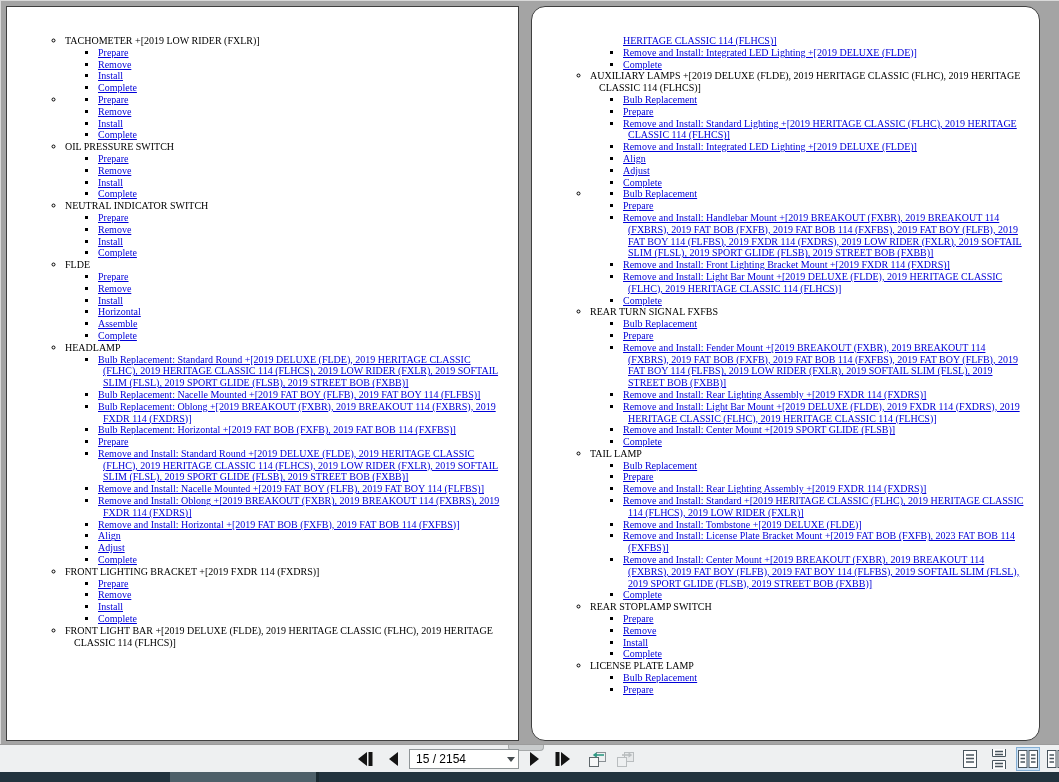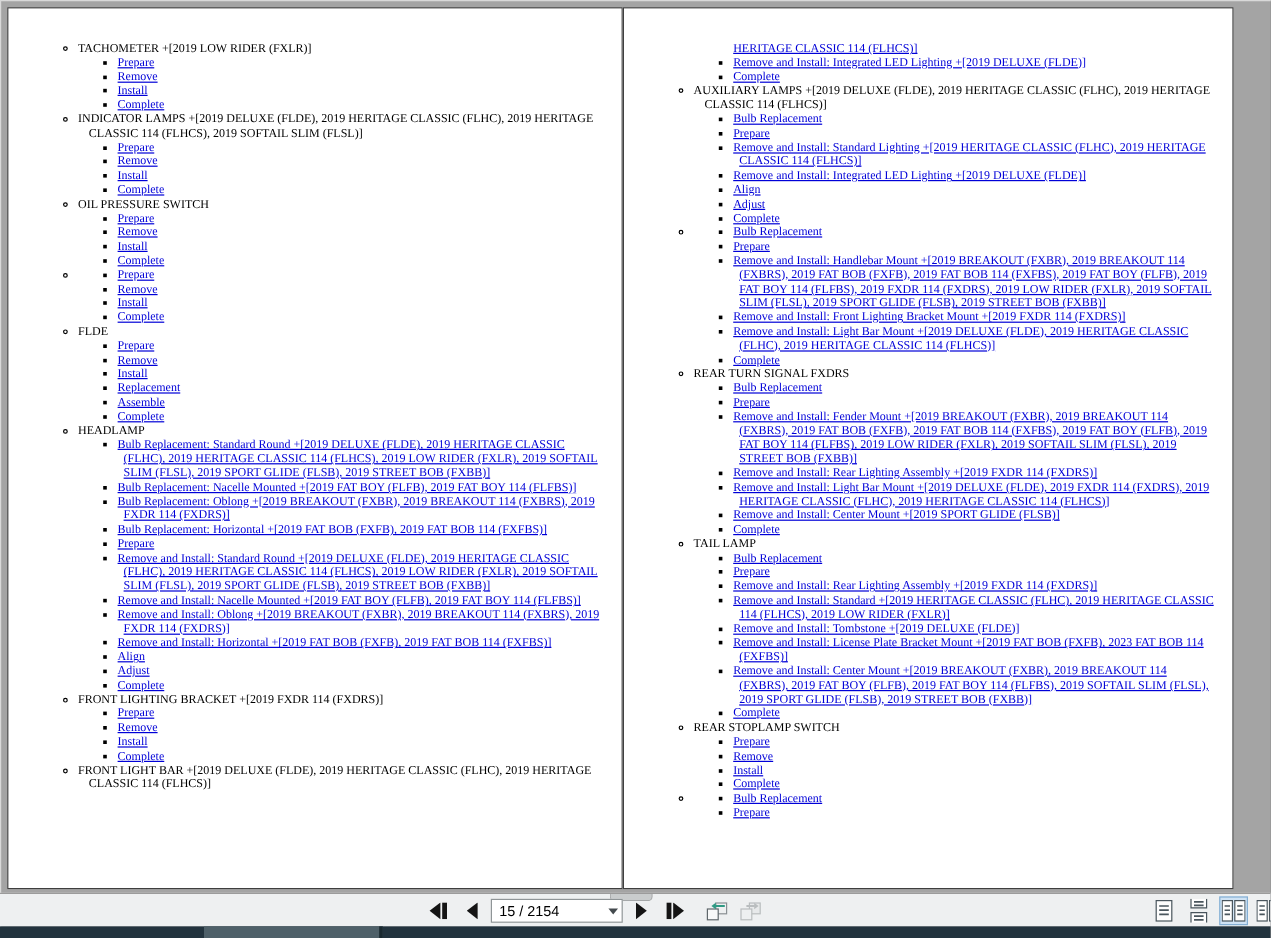--- a/index.html
+++ b/index.html
@@ -8,21 +8,21 @@
     background:#a4a4a4; font-family:"Liberation Sans",sans-serif;
     box-shadow: inset 1px 1px 0 #d9d9d9;
   }
   
   .page {
     position:absolute; top:6px; background:#ffffff;
     border:1px solid #3f3f3f; overflow:hidden;
     box-sizing:border-box;
   }
   .page-left  { left:6px;   width:513px; height:735px; }
-  .page-right { left:519px; width:509px; height:735px; }
+  .page-right { left:531px; width:509px; height:735px;border-radius:14px; }
 
   ul.toc {
     margin:0; padding:28px 12px 0 58px;
     list-style:circle;
     font-family:"Liberation Serif","DejaVu Serif",serif;
     font-size:10px; line-height:11.8px; color:#000;
   }
   ul.toc > li.sec { margin:0; }
   ul.toc > li.sec.no-title { list-style:none; }
   .sec-title { display:block; padding-left:9px; text-indent:-9px; }
@@ -111,21 +111,20 @@
             </li>
             <li>
               <a href="#">Install</a>
             </li>
             <li>
               <a href="#">Complete</a>
             </li>
           </ul>
         </li>
         <li class="sec">
-          <span class="sec-title">INDICATOR LAMPS +[2019 DELUXE (FLDE), 2019 HERITAGE CLASSIC (FLHC), 2019 HERITAGE CLASSIC 114 (FLHCS), 2019 SOFTAIL SLIM (FLSL)]</span>
           <ul class="links">
             <li>
               <a href="#">Prepare</a>
             </li>
             <li>
               <a href="#">Remove</a>
             </li>
             <li>
               <a href="#">Install</a>
             </li>
@@ -145,20 +144,21 @@
             </li>
             <li>
               <a href="#">Install</a>
             </li>
             <li>
               <a href="#">Complete</a>
             </li>
           </ul>
         </li>
         <li class="sec">
+          <span class="sec-title">NEUTRAL INDICATOR SWITCH</span>
           <ul class="links">
             <li>
               <a href="#">Prepare</a>
             </li>
             <li>
               <a href="#">Remove</a>
             </li>
             <li>
               <a href="#">Install</a>
             </li>
@@ -173,21 +173,21 @@
             <li>
               <a href="#">Prepare</a>
             </li>
             <li>
               <a href="#">Remove</a>
             </li>
             <li>
               <a href="#">Install</a>
             </li>
             <li>
-              <a href="#">Replacement</a>
+              <a href="#">Horizontal</a>
             </li>
             <li>
               <a href="#">Assemble</a>
             </li>
             <li>
               <a href="#">Complete</a>
             </li>
           </ul>
         </li>
         <li class="sec">
@@ -311,21 +311,21 @@
             </li>
             <li>
               <a href="#">Remove and Install: Light Bar Mount +[2019 DELUXE (FLDE), 2019 HERITAGE CLASSIC (FLHC), 2019 HERITAGE CLASSIC 114 (FLHCS)]</a>
             </li>
             <li>
               <a href="#">Complete</a>
             </li>
           </ul>
         </li>
         <li class="sec">
-          <span class="sec-title">REAR TURN SIGNAL FXDRS</span>
+          <span class="sec-title">REAR TURN SIGNAL FXFBS</span>
           <ul class="links">
             <li>
               <a href="#">Bulb Replacement</a>
             </li>
             <li>
               <a href="#">Prepare</a>
             </li>
             <li>
               <a href="#">Remove and Install: Fender Mount +[2019 BREAKOUT (FXBR), 2019 BREAKOUT 114 (FXBRS), 2019 FAT BOB (FXFB), 2019 FAT BOB 114 (FXFBS), 2019 FAT BOY (FLFB), 2019 FAT BOY 114 (FLFBS), 2019 LOW RIDER (FXLR), 2019 SOFTAIL SLIM (FLSL), 2019 STREET BOB (FXBB)]</a>
             </li>
@@ -383,20 +383,21 @@
             </li>
             <li>
               <a href="#">Install</a>
             </li>
             <li>
               <a href="#">Complete</a>
             </li>
           </ul>
         </li>
         <li class="sec">
+          <span class="sec-title">LICENSE PLATE LAMP</span>
           <ul class="links">
             <li>
               <a href="#">Bulb Replacement</a>
             </li>
             <li>
               <a href="#">Prepare</a>
             </li>
           </ul>
         </li>
       </ul>

